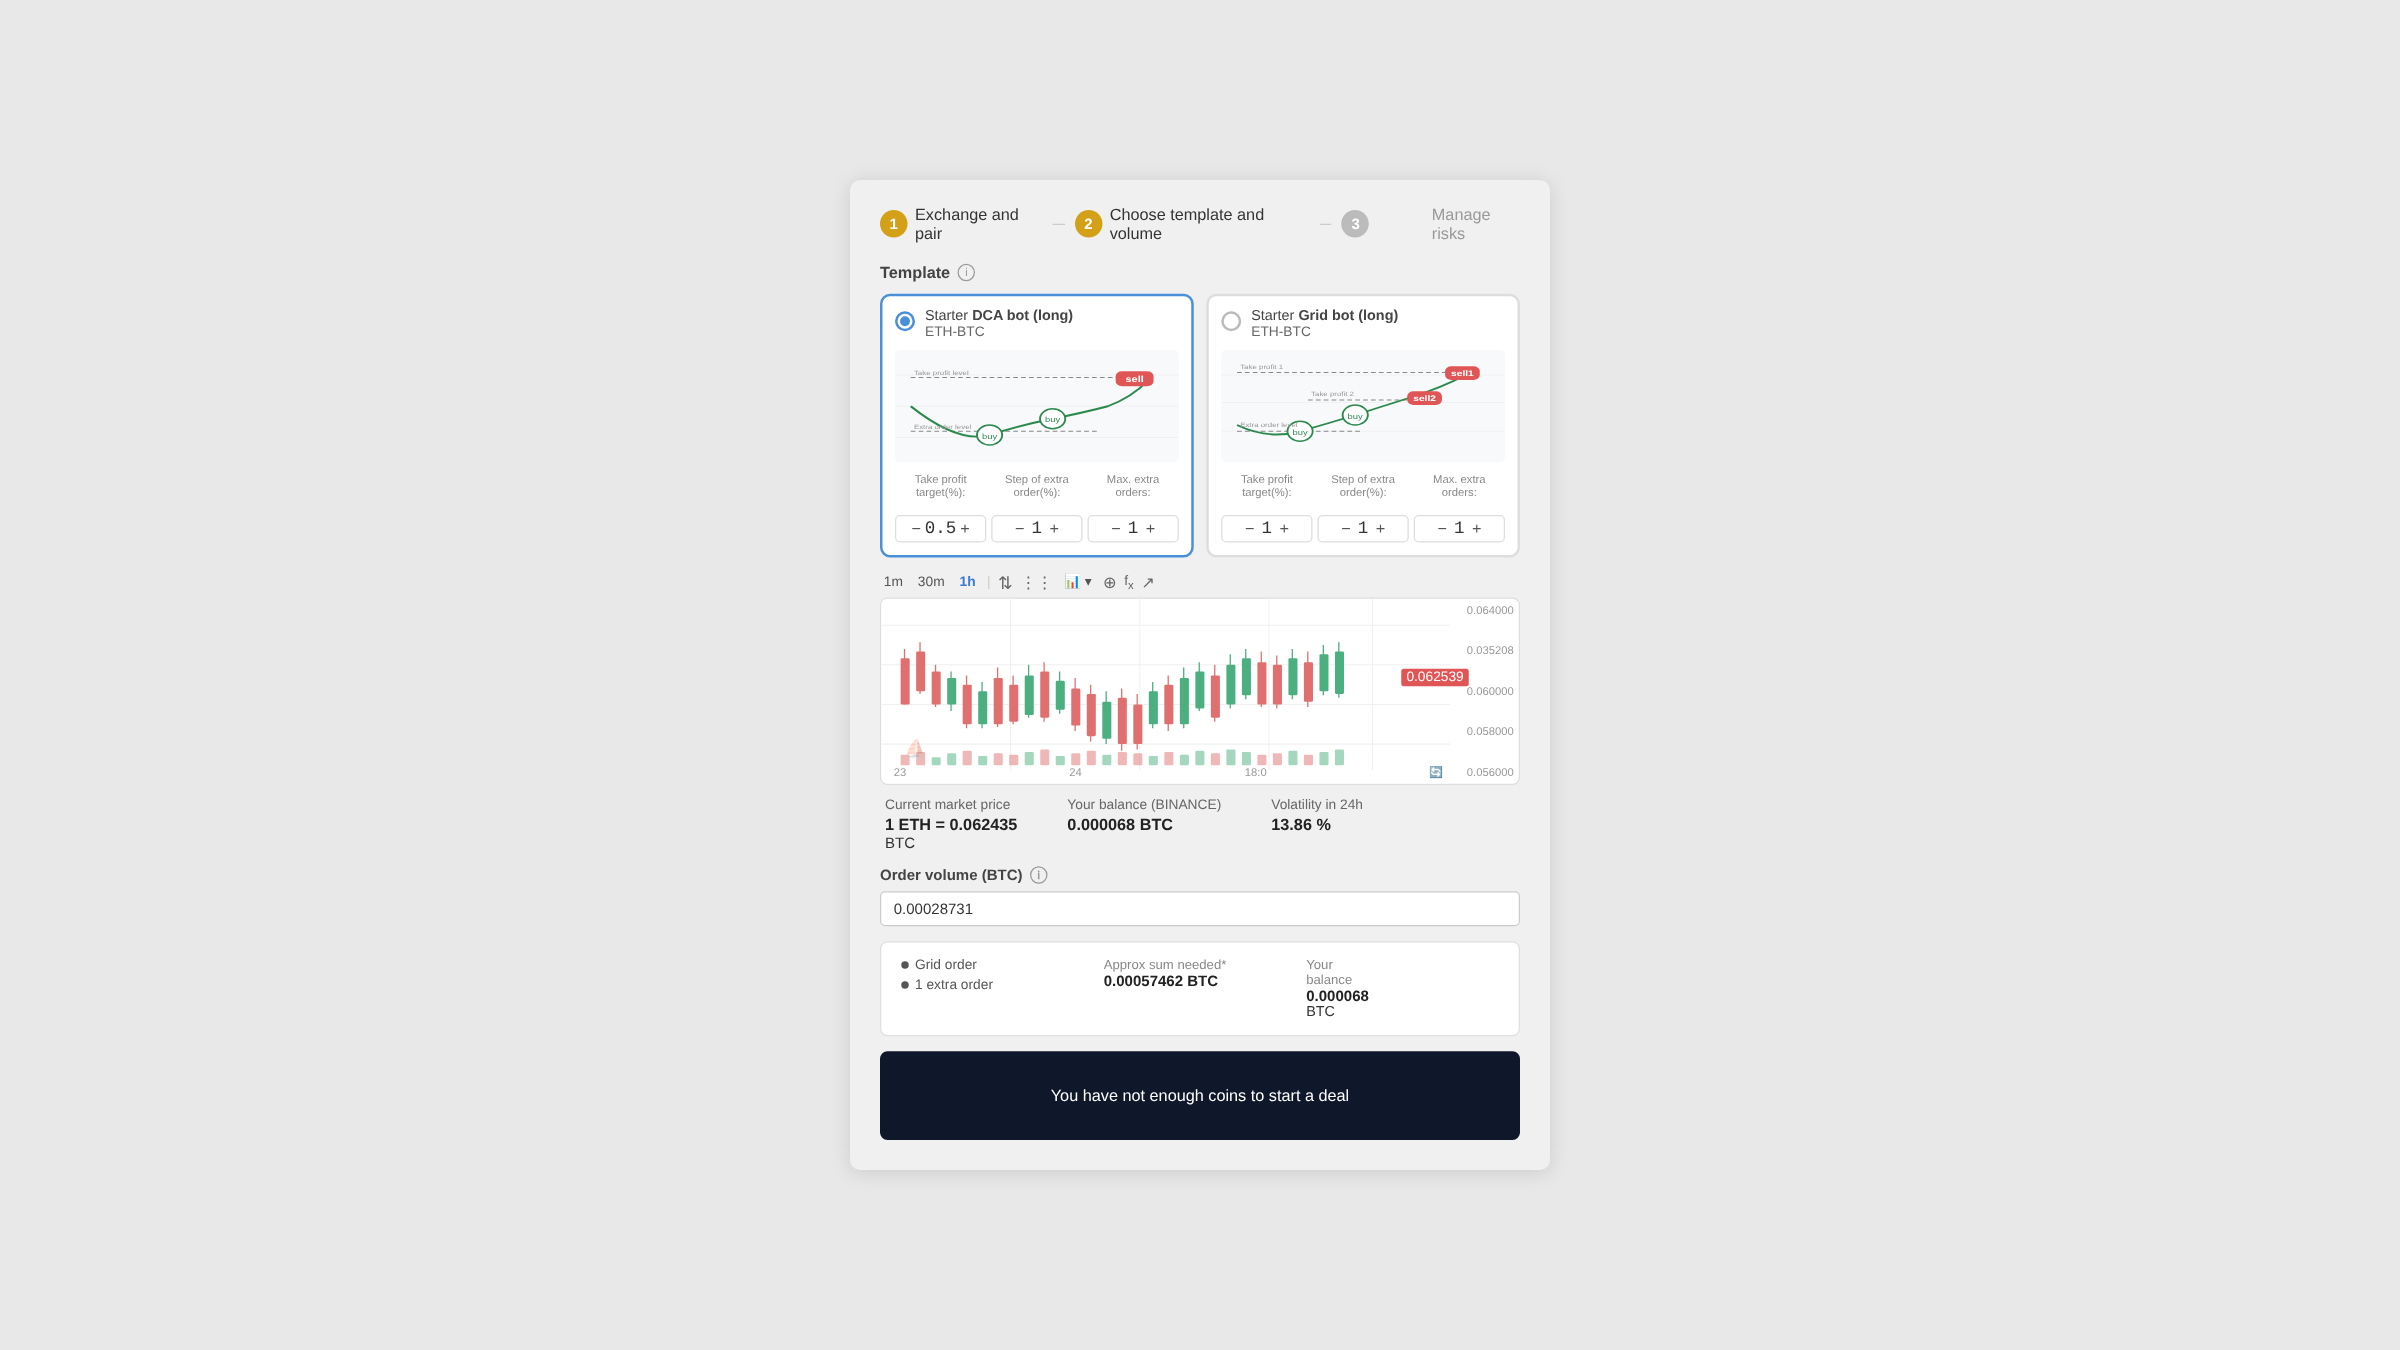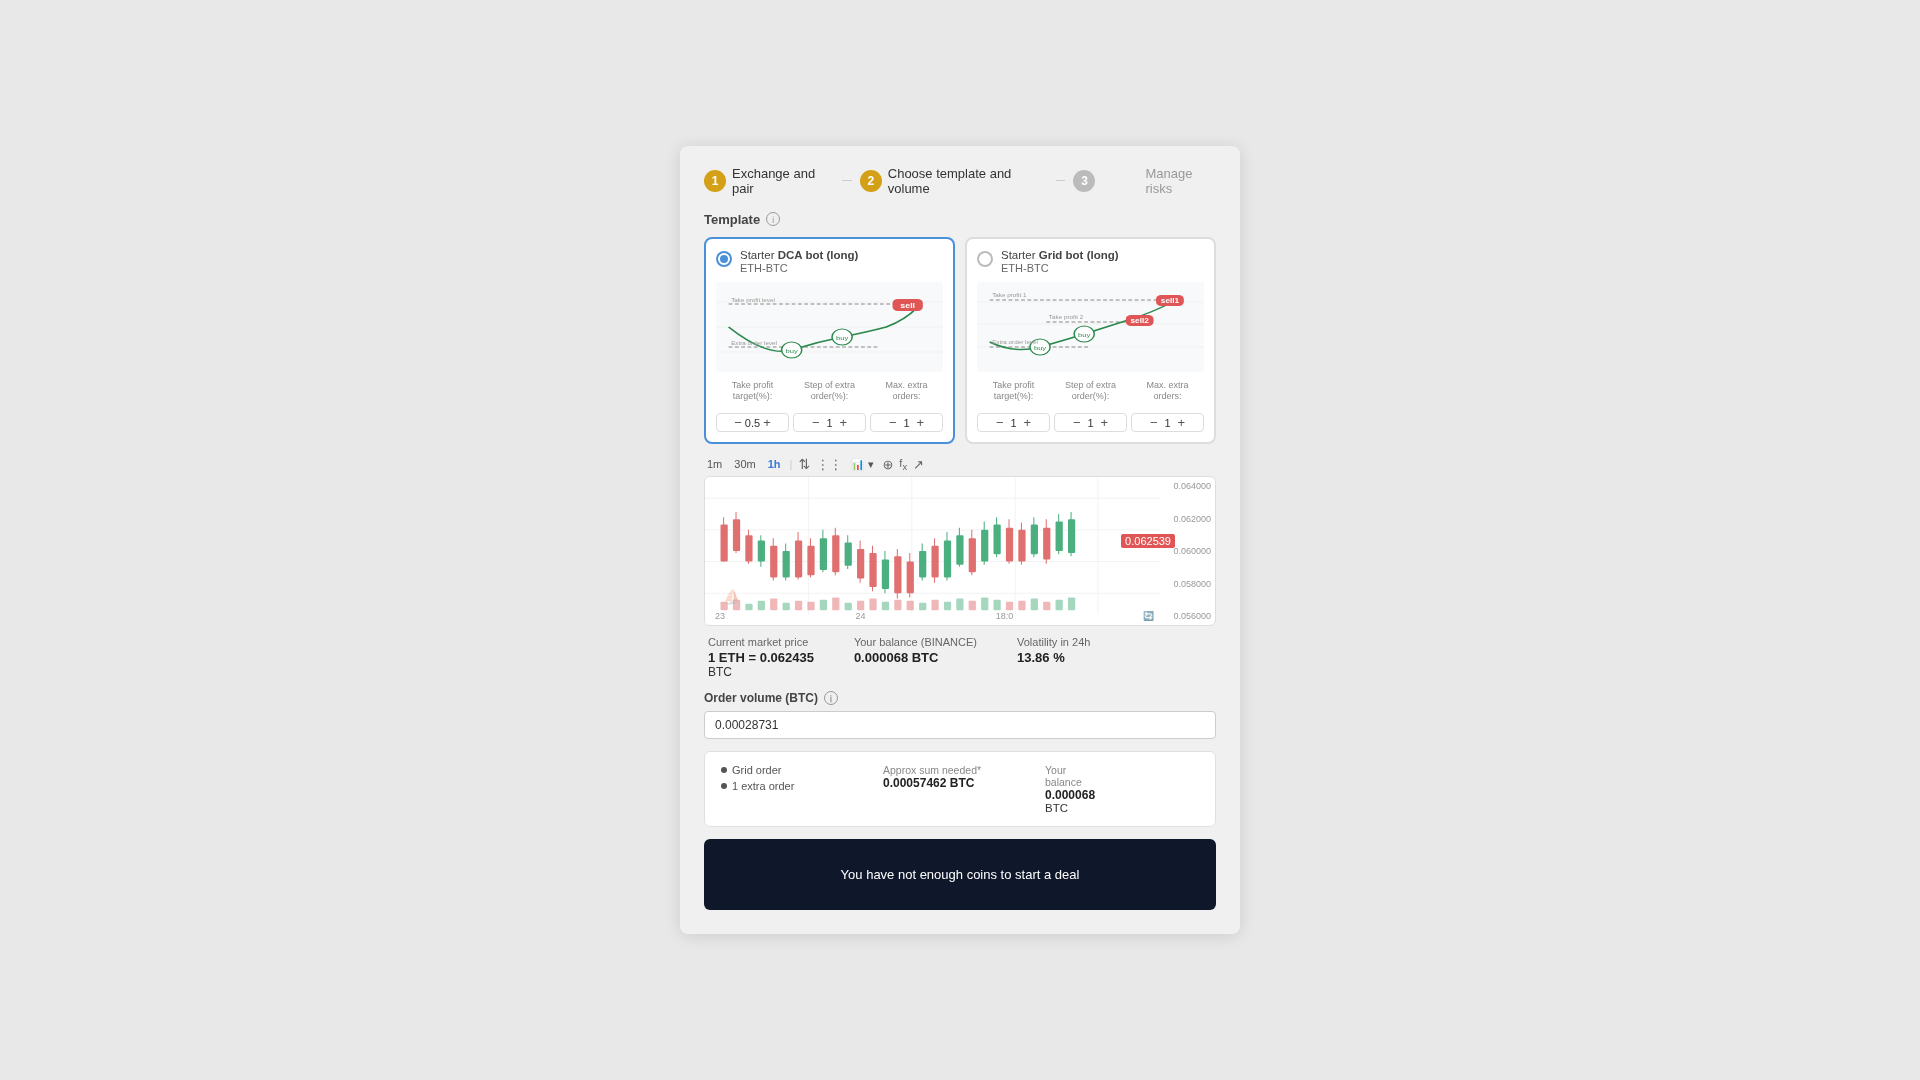--- a/index.html
+++ b/index.html
@@ -200,24 +200,25 @@
     }
     .metric-btn {
       font-size: 13px;
       color: #555;
       cursor: pointer;
       user-select: none;
       line-height: 1;
       font-weight: 400;
     }
     .metric-value {
-      font-size: 11px;
+      font-size: 14px;
       color: #333;
       min-width: 14px;
       text-align: center;
+      font-family: Liberation Mono, monospace;
     }
 
     
     .chart-toolbar {
       display: flex;
       align-items: center;
       gap: 6px;
       margin-bottom: 4px;
       font-size: 11px;
       color: #555;
@@ -707,21 +708,21 @@
       <rect x="315" y="115" width="7" height="11" fill="rgba(76,175,128,0.5)" rx="1"></rect>
       <rect x="327" y="118" width="7" height="8" fill="rgba(224,112,112,0.5)" rx="1"></rect>
       <rect x="339" y="116" width="7" height="10" fill="rgba(76,175,128,0.5)" rx="1"></rect>
       <rect x="351" y="114" width="7" height="12" fill="rgba(76,175,128,0.5)" rx="1"></rect>
 
       <text x="18" y="118" font-size="14" fill="rgba(100,150,200,0.3)">⛵</text>
     </svg>
 
     <div class="chart-labels-right">
       <span>0.064000</span>
-      <span>0.062000</span>
+      <span>0.035208</span>
       <span>0.060000</span>
       <span>0.058000</span>
       <span>0.056000</span>
     </div>
 
     <div class="chart-price-badge">0.062539</div>
 
     <div class="chart-labels-bottom">
       <span>23</span>
       <span>24</span>

